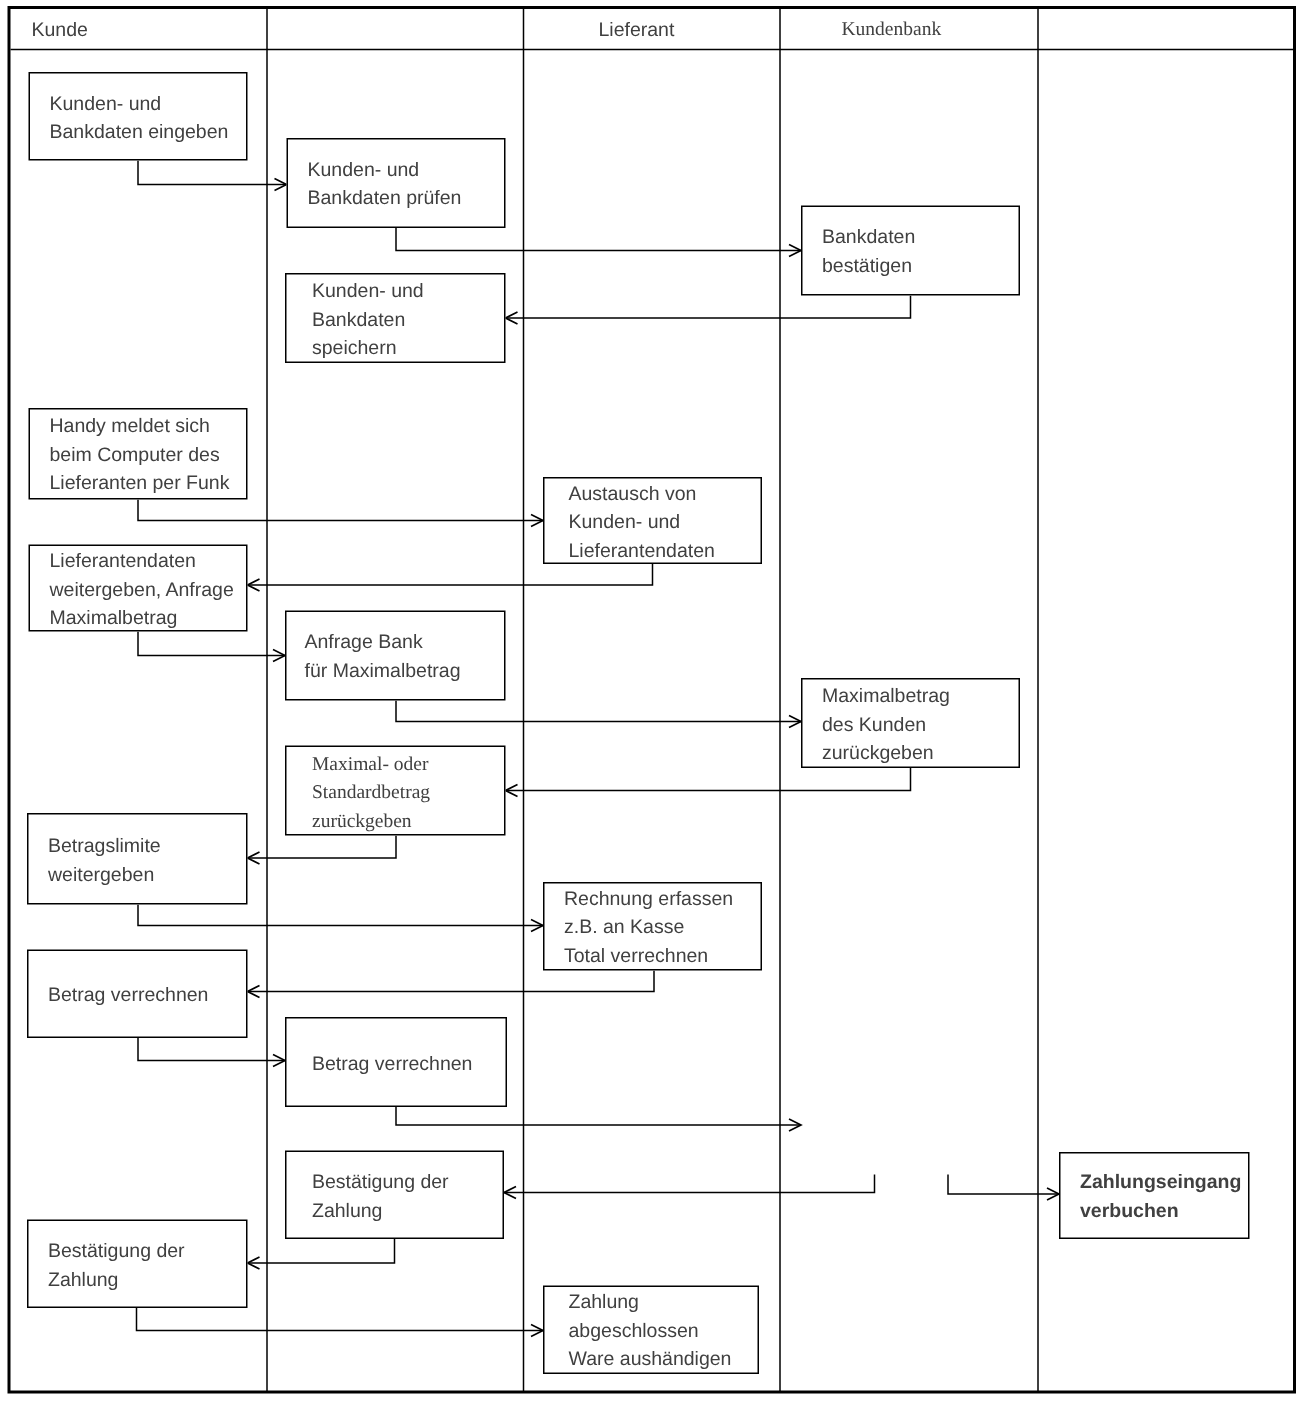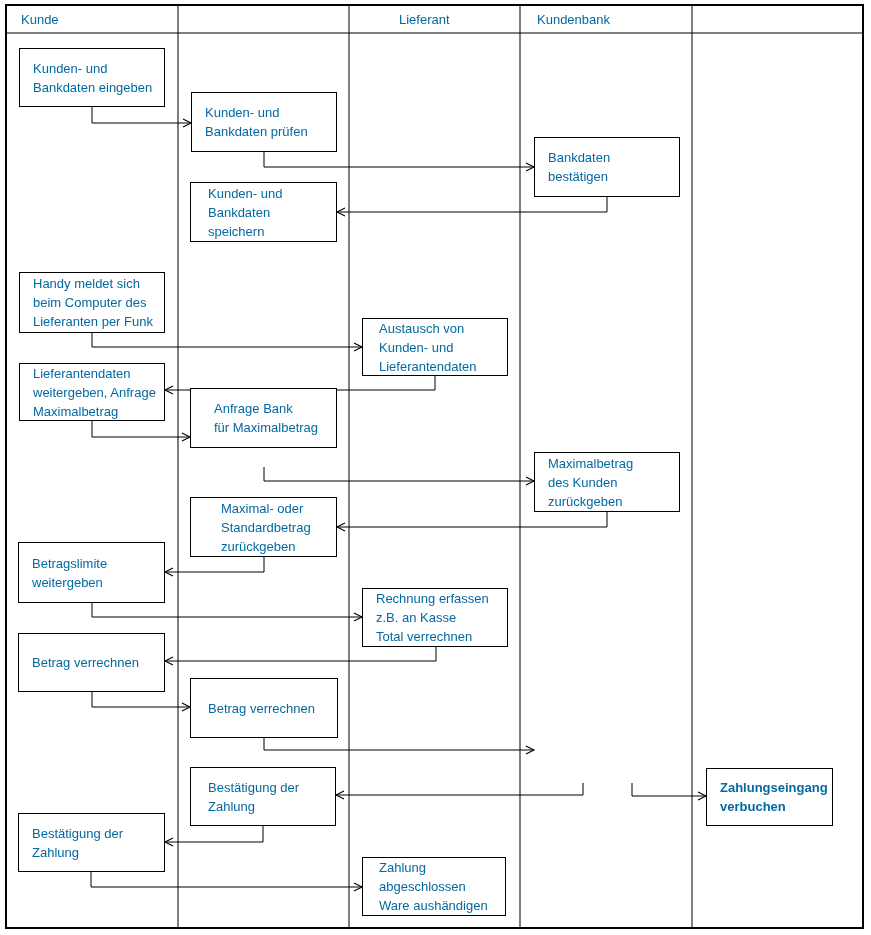--- a/index.html
+++ b/index.html
@@ -2,21 +2,21 @@
 <html><head>
 <meta charset="utf-8">
 <style>
   html, body { margin: 0; padding: 0; background: #ffffff; }
   #canvas {
     position: relative;
     width: 871px;
     height: 935px;
     background: #ffffff;
     font-family: "Liberation Sans", "DejaVu Sans", sans-serif;
-    color: #0369a1;
+    color: #404040;
   }
   #wires { position: absolute; left: 0; top: 0; width: 871px; height: 935px; }
   .lane-header {
     position: absolute;
     top: 5px;
     height: 28px;
     display: flex;
     align-items: center;
     padding-left: 14px;
     box-sizing: border-box;
@@ -71,44 +71,44 @@
       <polyline points="264,738 264,750 534,750" marker-end="url(#arr)"></polyline>
       <polyline points="583,783 583,795 336,795" marker-end="url(#arr)"></polyline>
       <polyline points="632,783 632,796 706,796" marker-end="url(#arr)"></polyline>
       <polyline points="263,826 263,842 165,842" marker-end="url(#arr)"></polyline>
       <polyline points="91,872 91,887 362,887" marker-end="url(#arr)"></polyline>
     </g>
   </svg>
 
   <div class="lane-header" style="left:7px;   width:171px;">Kunde</div>
   <div class="lane-header" style="left:349px; width:171px; padding-left:10px;margin-left:40px;">Lieferant</div>
-  <div class="lane-header" style="left:520px; width:172px; padding-left:17px;">Kundenbank</div>
+  <div class="lane-header" style="left:544px; width:172px; padding-left:17px;font-family:Liberation Serif, serif;">Kundenbank</div>
 
   <div class="box" style="left:19px; top:48px;  width:146px; height:59px;">Kunden- und
 Bankdaten eingeben</div>
   <div class="box" style="left:19px; top:272px; width:146px; height:61px;">Handy meldet sich
 beim Computer des
 Lieferanten per Funk</div>
   <div class="box" style="left:19px; top:363px; width:146px; height:58px;">Lieferantendaten
 weitergeben, Anfrage
 Maximalbetrag</div>
   <div class="box" style="left:18px; top:542px; width:147px; height:61px;">Betragslimite
 weitergeben</div>
   <div class="box" style="left:18px; top:633px; width:147px; height:59px;">Betrag verrechnen</div>
   <div class="box" style="left:18px; top:813px; width:147px; height:59px;">Bestätigung der
 Zahlung</div>
 
   <div class="box" style="left:191px; top:92px;  width:146px; height:60px;">Kunden- und
 Bankdaten prüfen</div>
   <div class="box" style="left:190px; top:182px; width:147px; height:60px; padding-left:17px;">Kunden- und
 Bankdaten
 speichern</div>
-  <div class="box" style="left:190px; top:388px; width:147px; height:60px; padding-left:23px;">Anfrage Bank
+  <div class="box" style="left:190px; top:407px; width:147px; height:60px; padding-left:12px;">Anfrage Bank
 für Maximalbetrag</div>
-  <div class="box" style="left:190px; top:497px; width:147px; height:60px; padding-left:30px;">Maximal- oder
+  <div class="box" style="left:190px; top:497px; width:147px; height:60px; padding-left:17px;font-family:Liberation Serif, serif;">Maximal- oder
 Standardbetrag
 zurückgeben</div>
   <div class="box" style="left:190px; top:678px; width:148px; height:60px; padding-left:17px;">Betrag verrechnen</div>
   <div class="box" style="left:190px; top:767px; width:146px; height:59px; padding-left:17px;">Bestätigung der
 Zahlung</div>
 
   <div class="box" style="left:362px; top:318px; width:146px; height:58px; padding-left:16px;">Austausch von
 Kunden- und
 Lieferantendaten</div>
   <div class="box" style="left:362px; top:588px; width:146px; height:59px; ">Rechnung erfassen

